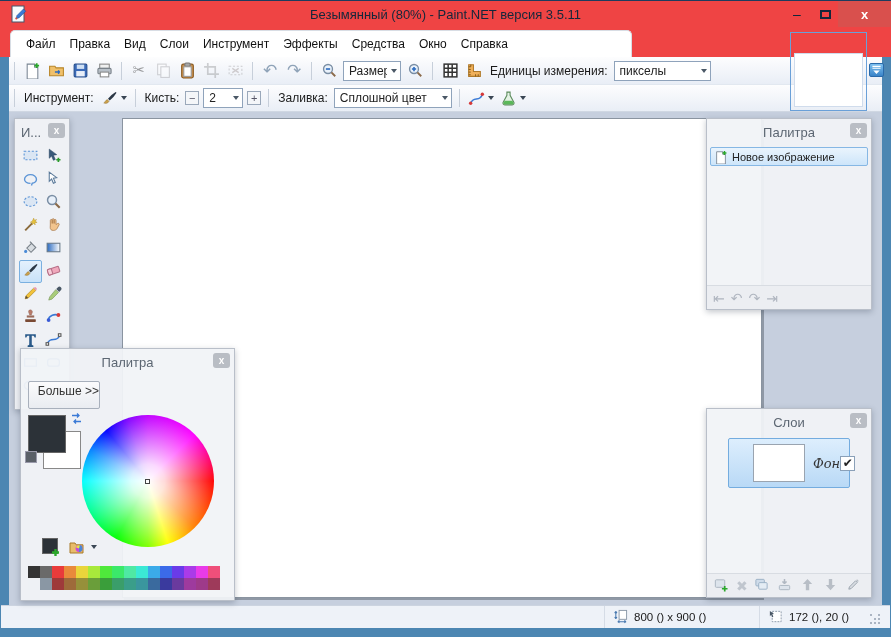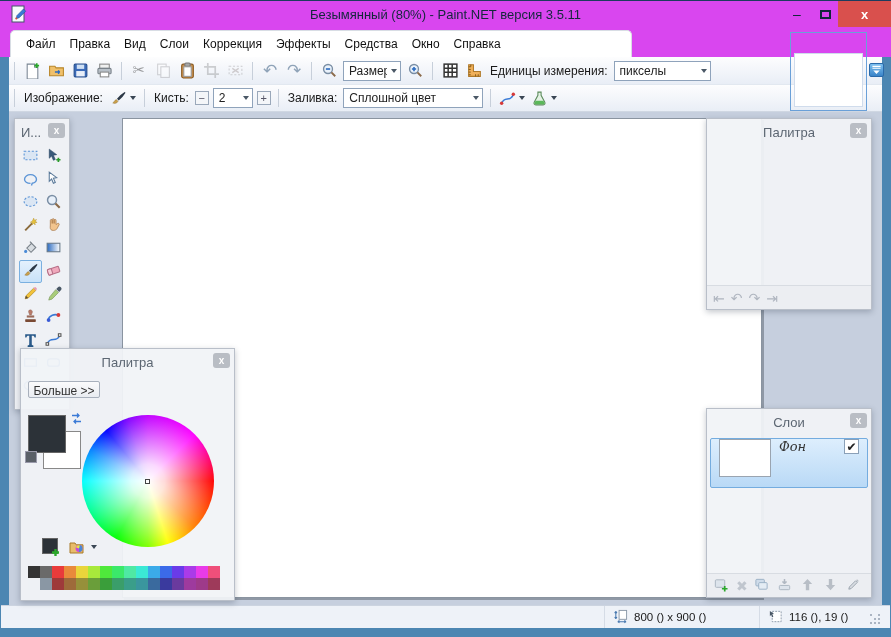--- a/index.html
+++ b/index.html
@@ -6,21 +6,21 @@
   *{box-sizing:border-box;}
   .window{position:relative;width:891px;height:637px;overflow:hidden;
     font-family:"Liberation Sans",sans-serif;font-size:12px;color:#222;
     background:#c6cfde;box-shadow:inset 0 0 0 1px #1d3c5e;}
   
   .frame{position:absolute;background:#4c86b2;}
   .frame-left{left:0;top:28px;width:9px;height:609px;}
   .frame-right{left:882px;top:28px;width:9px;height:609px;}
   .frame-bottom{left:0;top:628px;width:891px;height:9px;}
   
-  .titlebar{position:absolute;left:0;top:0;width:891px;height:57px;background:#d946ef;border-top:1px solid #1d3c5e;z-index:3;}
+  .titlebar{position:absolute;left:0;top:0;width:891px;height:57px;background:#ef4444;border-top:1px solid #1d3c5e;z-index:3;}
   .apptitle{position:absolute;left:0;right:0;top:6px;text-align:center;font-size:13px;color:#13273b;}
   .appicon{position:absolute;left:10px;top:4px;width:18px;height:20px;}
   .winbtn{position:absolute;top:0;height:26px;display:flex;align-items:center;justify-content:center;color:#13273b;cursor:default;}
   .btn-min{left:784px;width:26px;font-size:14px;}
   .btn-max{left:812px;width:26px;}
   .btn-max i{display:block;width:11px;height:9px;border:2px solid #13273b;}
   .btn-close{left:838px;width:53px;background:#d9504d;color:#fff;font-size:13px;font-weight:bold;}
   
   .menubar{position:absolute;left:10px;top:30px;width:622px;height:27px;background:#fff;
     border:1px solid #d8dde4;border-bottom:none;border-radius:5px 5px 0 0;display:flex;align-items:center;padding:0 8px;z-index:4;}
@@ -63,32 +63,32 @@
   .history{left:697px;top:6px;width:166px;height:192px;}
   .hist-item{margin:2px 3px;height:19px;display:flex;align-items:center;gap:4px;padding:0 3px;
     background:linear-gradient(#eaf4fd,#cde5fa);border:1px solid #86b7e4;border-radius:2px;font-size:11px;color:#222;}
   .hist-item svg{width:14px;height:14px;flex:0 0 auto;}
   .pfooter{position:absolute;left:0;bottom:0;right:0;height:24px;background:#eceef2;border-top:1px solid #d8dce2;
     display:flex;align-items:center;padding:0 6px;gap:6px;}
   .pfooter .g{color:#b0b6c0;font-size:14px;line-height:1;}
   .pfooter svg{width:15px;height:15px;}
   
   .layers{left:697px;top:296px;width:166px;height:190px;}
-  .layer-row{margin:3px 3px;height:50px;display:flex;align-items:flex-start;
-    background:linear-gradient(#ddeefd,#b9d9f6);border:1px solid #74acdf;border-radius:2px;}
+  .layer-row{margin:3px 21px;height:50px;display:flex;align-items:center;
+    background:linear-gradient(#ddeefd,#b9d9f6);border:1px solid #74acdf;border-radius:2px;padding-left:16px;}
   .lthumb{width:52px;height:38px;background:#fff;border:1px solid #9aa4b0;margin:0 8px;flex:0 0 auto;}
   .lname{flex:1;font-family:"DejaVu Serif",serif;font-style:italic;font-size:13px;color:#333;}
   .lcheck{width:15px;height:15px;background:#fff;border:1px solid #8aa0b8;margin-right:8px;
     display:flex;align-items:center;justify-content:center;font-size:12px;color:#222;flex:0 0 auto;}
   
   .palette{left:11px;top:236px;width:215px;height:253px;}
   .prow{display:flex;align-items:center;margin:6px 7px 0 7px;gap:6px;}
   .pcombo{flex:1;height:20px;background:#fff;border:1px solid #9aa8ba;display:flex;align-items:center;padding:0 4px;}
-  .pbtn{width:72px;height:17px;background:linear-gradient(#fbfbfc,#e9ecf1);border:1px solid #a8b0bc;border-radius:2px;
-    text-align:center;line-height:18px;color:#333;}
+  .pbtn{width:72px;height:28px;background:linear-gradient(#fbfbfc,#e9ecf1);border:1px solid #a8b0bc;border-radius:2px;
+    text-align:right;line-height:18px;color:#333;}
   .swatch-pri{position:absolute;left:7px;top:66px;width:38px;height:38px;border:1px solid #666;z-index:2;}
   .swatch-sec{position:absolute;left:22px;top:82px;width:38px;height:38px;background:#fff;border:1px solid #888;z-index:1;}
   .swapico{position:absolute;left:48px;top:62px;width:15px;height:15px;z-index:3;}
   .miniico{position:absolute;left:4px;top:102px;width:12px;height:12px;border:1px solid #99a;background:#5a6068;z-index:3;}
   .wheel{position:absolute;left:61px;top:66px;width:132px;height:132px;border-radius:50%;
     background:radial-gradient(circle,#fff 0%,rgba(255,255,255,.85) 18%,rgba(255,255,255,0) 72%),
     conic-gradient(from 0deg,#c000ff,#ff00ff 12.5%,#ff0000 25%,#ff8000 37.5%,#ffff00 45%,#80ff00 50%,#00ff00 58%,#00ff80 66%,#00ffff 75%,#0080ff 83%,#0000ff 89%,#8000ff 95%,#c000ff);}
   .wheelmark{position:absolute;left:63px;top:64px;width:5px;height:5px;border:1px solid #444;background:rgba(255,255,255,.5);}
   .padd{position:absolute;left:20px;top:188px;width:20px;height:20px;}
   .pfold{position:absolute;left:47px;top:188px;width:30px;height:20px;display:flex;align-items:center;gap:3px;}
@@ -134,21 +134,21 @@
         <i></i>
       </div>
     <div class="winbtn btn-close">x</div>
   </div>
 
   <div class="menubar">
       <div class="menu-item">Файл</div>
       <div class="menu-item">Правка</div>
       <div class="menu-item">Вид</div>
       <div class="menu-item">Слои</div>
-      <div class="menu-item">Коррекция</div>
+      <div class="menu-item">Инструмент</div>
       <div class="menu-item">Эффекты</div>
       <div class="menu-item">Средства</div>
       <div class="menu-item">Окно</div>
       <div class="menu-item">Справка</div>
     </div>
 
   <div class="imgthumb">
     <div class="tw"></div>
   </div>
   <div class="imgchev">
@@ -256,39 +256,39 @@
       </div>
     <span class="lbl">Единицы измерения:</span>
     <div class="combo" style="width:97px">
       <span class="val">пикселы</span>
         <span class="caret"></span>
     </div>
   </div>
 
   <div class="tbar tbar2">
     <div class="sep"></div>
-    <span class="lbl">Изображение:</span>
+    <span class="lbl">Инструмент:</span>
     <div class="drop">
         <span style="width:17px;height:17px;display:inline-block"><svg viewBox="0 0 16 16">
             <path d="M13.8 1.8c-2.6 1.6-5.4 4-7.2 6.4l1.6 1.6c2.4-1.8 4.8-4.6 6.4-7.2z" fill="#2c3846"></path>
             <path d="M6 9c-1.6.3-1.7 2.2-3.4 3.2 1.8.8 4.1.4 4.9-1.5z" fill="#caa04a" stroke="#8a6a2a" stroke-width=".4"></path>
           </svg></span>
         <span class="dcaret"></span>
       </div>
     <div class="sep"></div>
     <span class="lbl">Кисть:</span>
     <div class="sqbtn">−</div>
     <div class="combo" style="width:40px">
       <span class="val">2</span>
         <span class="caret"></span>
     </div>
     <div class="sqbtn">+</div>
     <div class="sep"></div>
     <span class="lbl">Заливка:</span>
-    <div class="combo" style="width:140px">
+    <div class="combo" style="width:118px">
       <span class="val">Сплошной цвет</span>
         <span class="caret"></span>
     </div>
     <div class="sep"></div>
     <div class="drop">
         <span style="width:17px;height:17px;display:inline-block"><svg viewBox="0 0 16 16">
             <path d="M2.5 12.5C5 5 11 12 13.5 4" fill="none" stroke="#3a7ad6" stroke-width="1.5"></path>
             <circle cx="2.5" cy="12.5" r="1.6" fill="#d63a3a"></circle>
             <circle cx="13.5" cy="4" r="1.6" fill="#d63a3a"></circle>
           </svg></span>
@@ -447,20 +447,30 @@
               </svg></span>
           </div>
         </div>
     </div>
 
     <div class="panel history">
       <div class="ptitle">
           <span>Палитра</span>
         <span class="pclose">x</span>
       </div>
+      <div id="histlist">
+          <div class="hist-item">
+            <span style="width: 14px; height: 14px; display: inline-block;"><svg viewBox="0 0 16 16">
+                <path d="M3 2h7l3 3v11H3z" fill="#fff" stroke="#7a8694"></path>
+                <path d="M10 2v3h3" fill="none" stroke="#7a8694"></path>
+                <path d="M9.8 3.4h4.4M12 1.2v4.4" stroke="#2aa82a" stroke-width="1.6"></path>
+              </svg></span>
+            <span>Новое изображение</span>
+          </div>
+        </div>
       <div class="pfooter">
         <span class="g">⇤</span>
         <span class="g">↶</span>
         <span class="g">↷</span>
         <span class="g">⇥</span>
       </div>
     </div>
 
     <div class="panel layers">
       <div class="ptitle">
@@ -576,18 +586,18 @@
             <path d="M3 2.5v8M3 2.5L1.8 4.4M3 2.5l1.2 1.9M3 10.5l-1.2-1.9M3 10.5l1.2-1.9" stroke="#4a7ab0" stroke-width="1.1" fill="none"></path>
             <path d="M5 13.5h9M5 13.5l1.9-1.2M5 13.5l1.9 1.2M14 13.5l-1.9-1.2M14 13.5l-1.9 1.2" stroke="#4a7ab0" stroke-width="1.1" fill="none"></path>
           </svg></span>
       <span>800 () x 900 ()</span>
     </span>
     <span class="sb-group sb-pos">
       <span style="display: inline-block; width: 17px; height: 17px;"><svg viewBox="0 0 16 16">
             <rect x="4.5" y="2.5" width="9.5" height="11" fill="#fff" stroke="#8a98a8" stroke-dasharray="2 1.2"></rect>
             <path d="M2 2l4.5 3.4-2 .3 1.2 2.6-1.2.5L3.4 6.2 2 7.6z" fill="#4a5866"></path>
           </svg></span>
-      <span>116 (), 19 ()</span>
+      <span>172 (), 20 ()</span>
     </span>
     <span class="grip"></span>
   </div>
 
 </div>
 
 </body></html>

